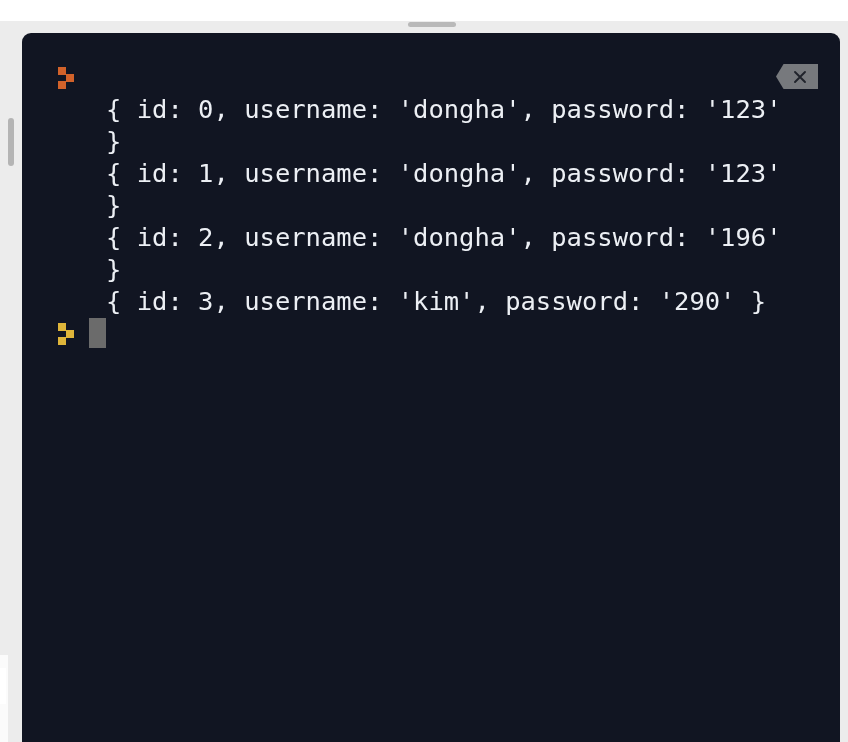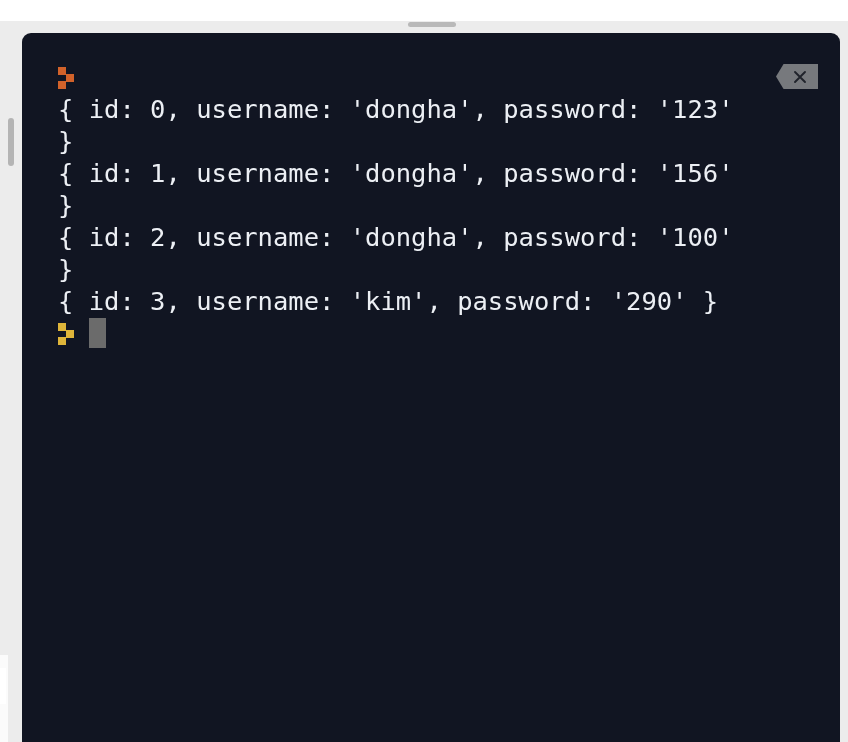--- a/index.html
+++ b/index.html
@@ -147,20 +147,21 @@
     line-height: 32px;
     white-space: pre;
     color: #eceff4;
     font-family: "DejaVu Sans Mono", "Liberation Mono", monospace;
     font-size: 25.5px;
     letter-spacing: 0px;
   }
 
   .term-line .term-text {
     display: inline-block;
+    margin-left: 48px;
   }
 
   
   .prompt-glyph {
     position: relative;
     display: inline-block;
     width: 18px;
     height: 24px;
     flex: 0 0 auto;
   }
@@ -233,29 +234,29 @@
 
       <div class="term-line">
         <span class="term-text">{ id: 0, username: 'dongha', password: '123'</span>
       </div>
 
       <div class="term-line">
         <span class="term-text">}</span>
       </div>
 
       <div class="term-line">
-        <span class="term-text">{ id: 1, username: 'dongha', password: '156'</span>
+        <span class="term-text">{ id: 1, username: 'dongha', password: '123'</span>
       </div>
 
       <div class="term-line">
         <span class="term-text">}</span>
       </div>
 
       <div class="term-line">
-        <span class="term-text">{ id: 2, username: 'dongha', password: '100'</span>
+        <span class="term-text">{ id: 2, username: 'dongha', password: '196'</span>
       </div>
 
       <div class="term-line">
         <span class="term-text">}</span>
       </div>
 
       <div class="term-line">
         <span class="term-text">{ id: 3, username: 'kim', password: '290' }</span>
       </div>
 

